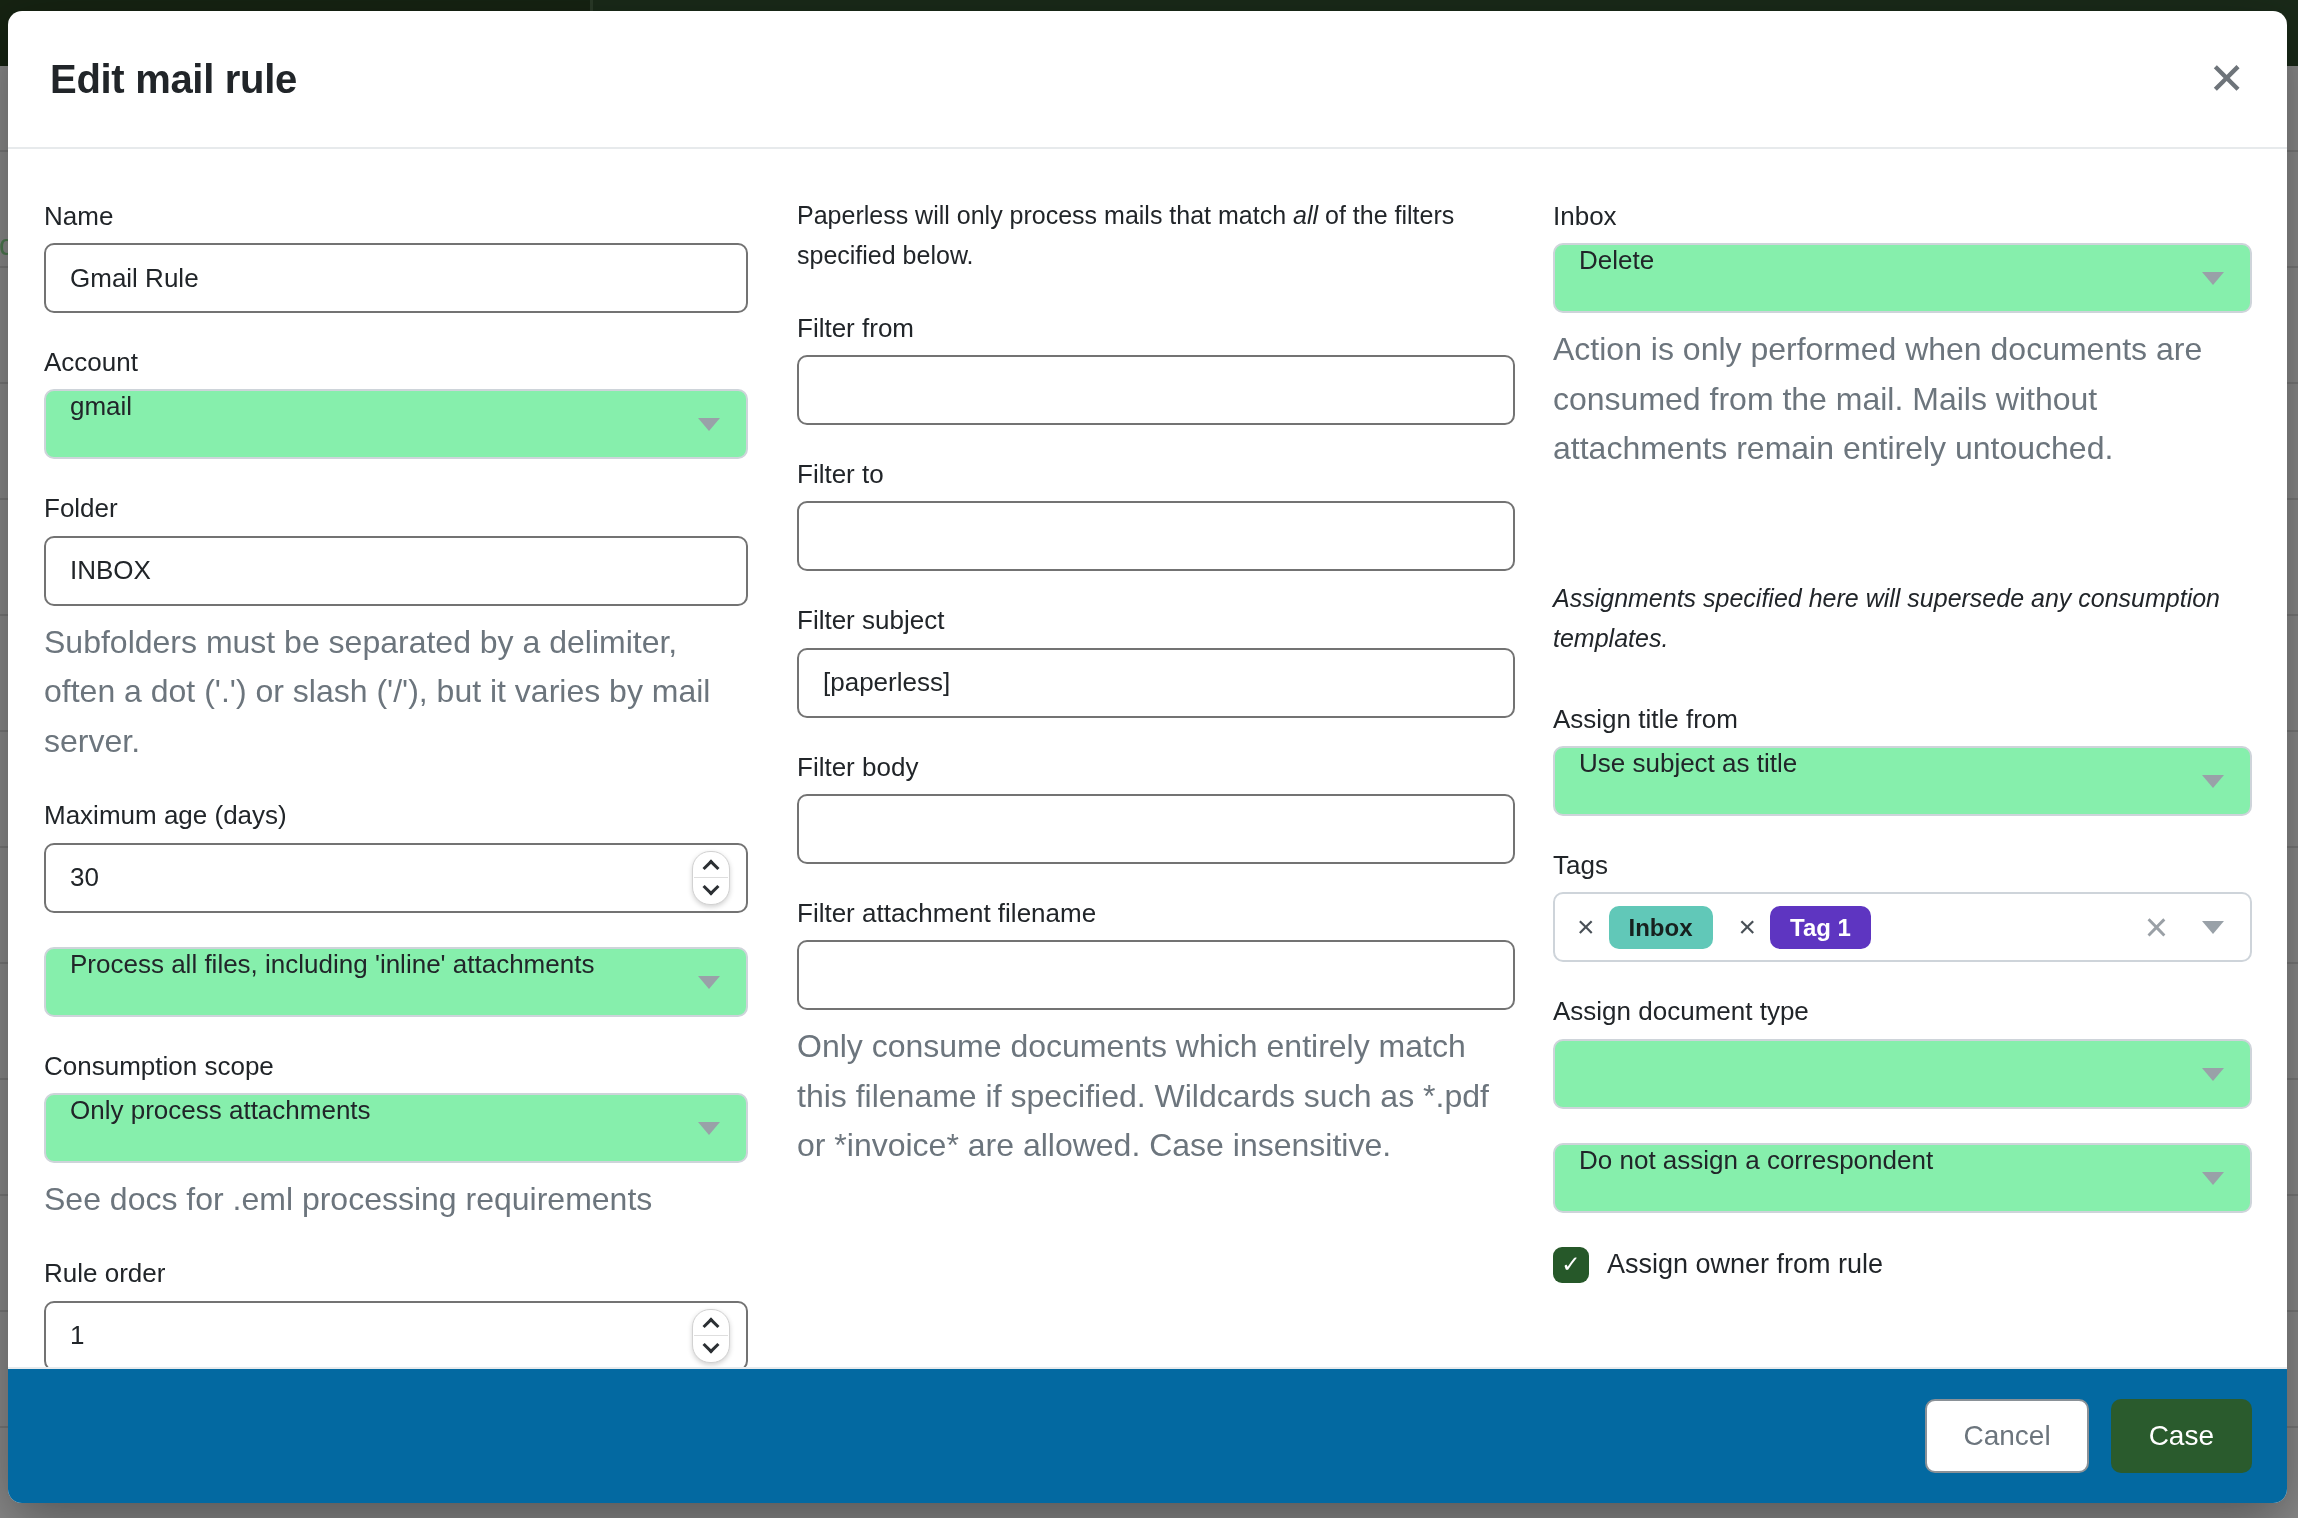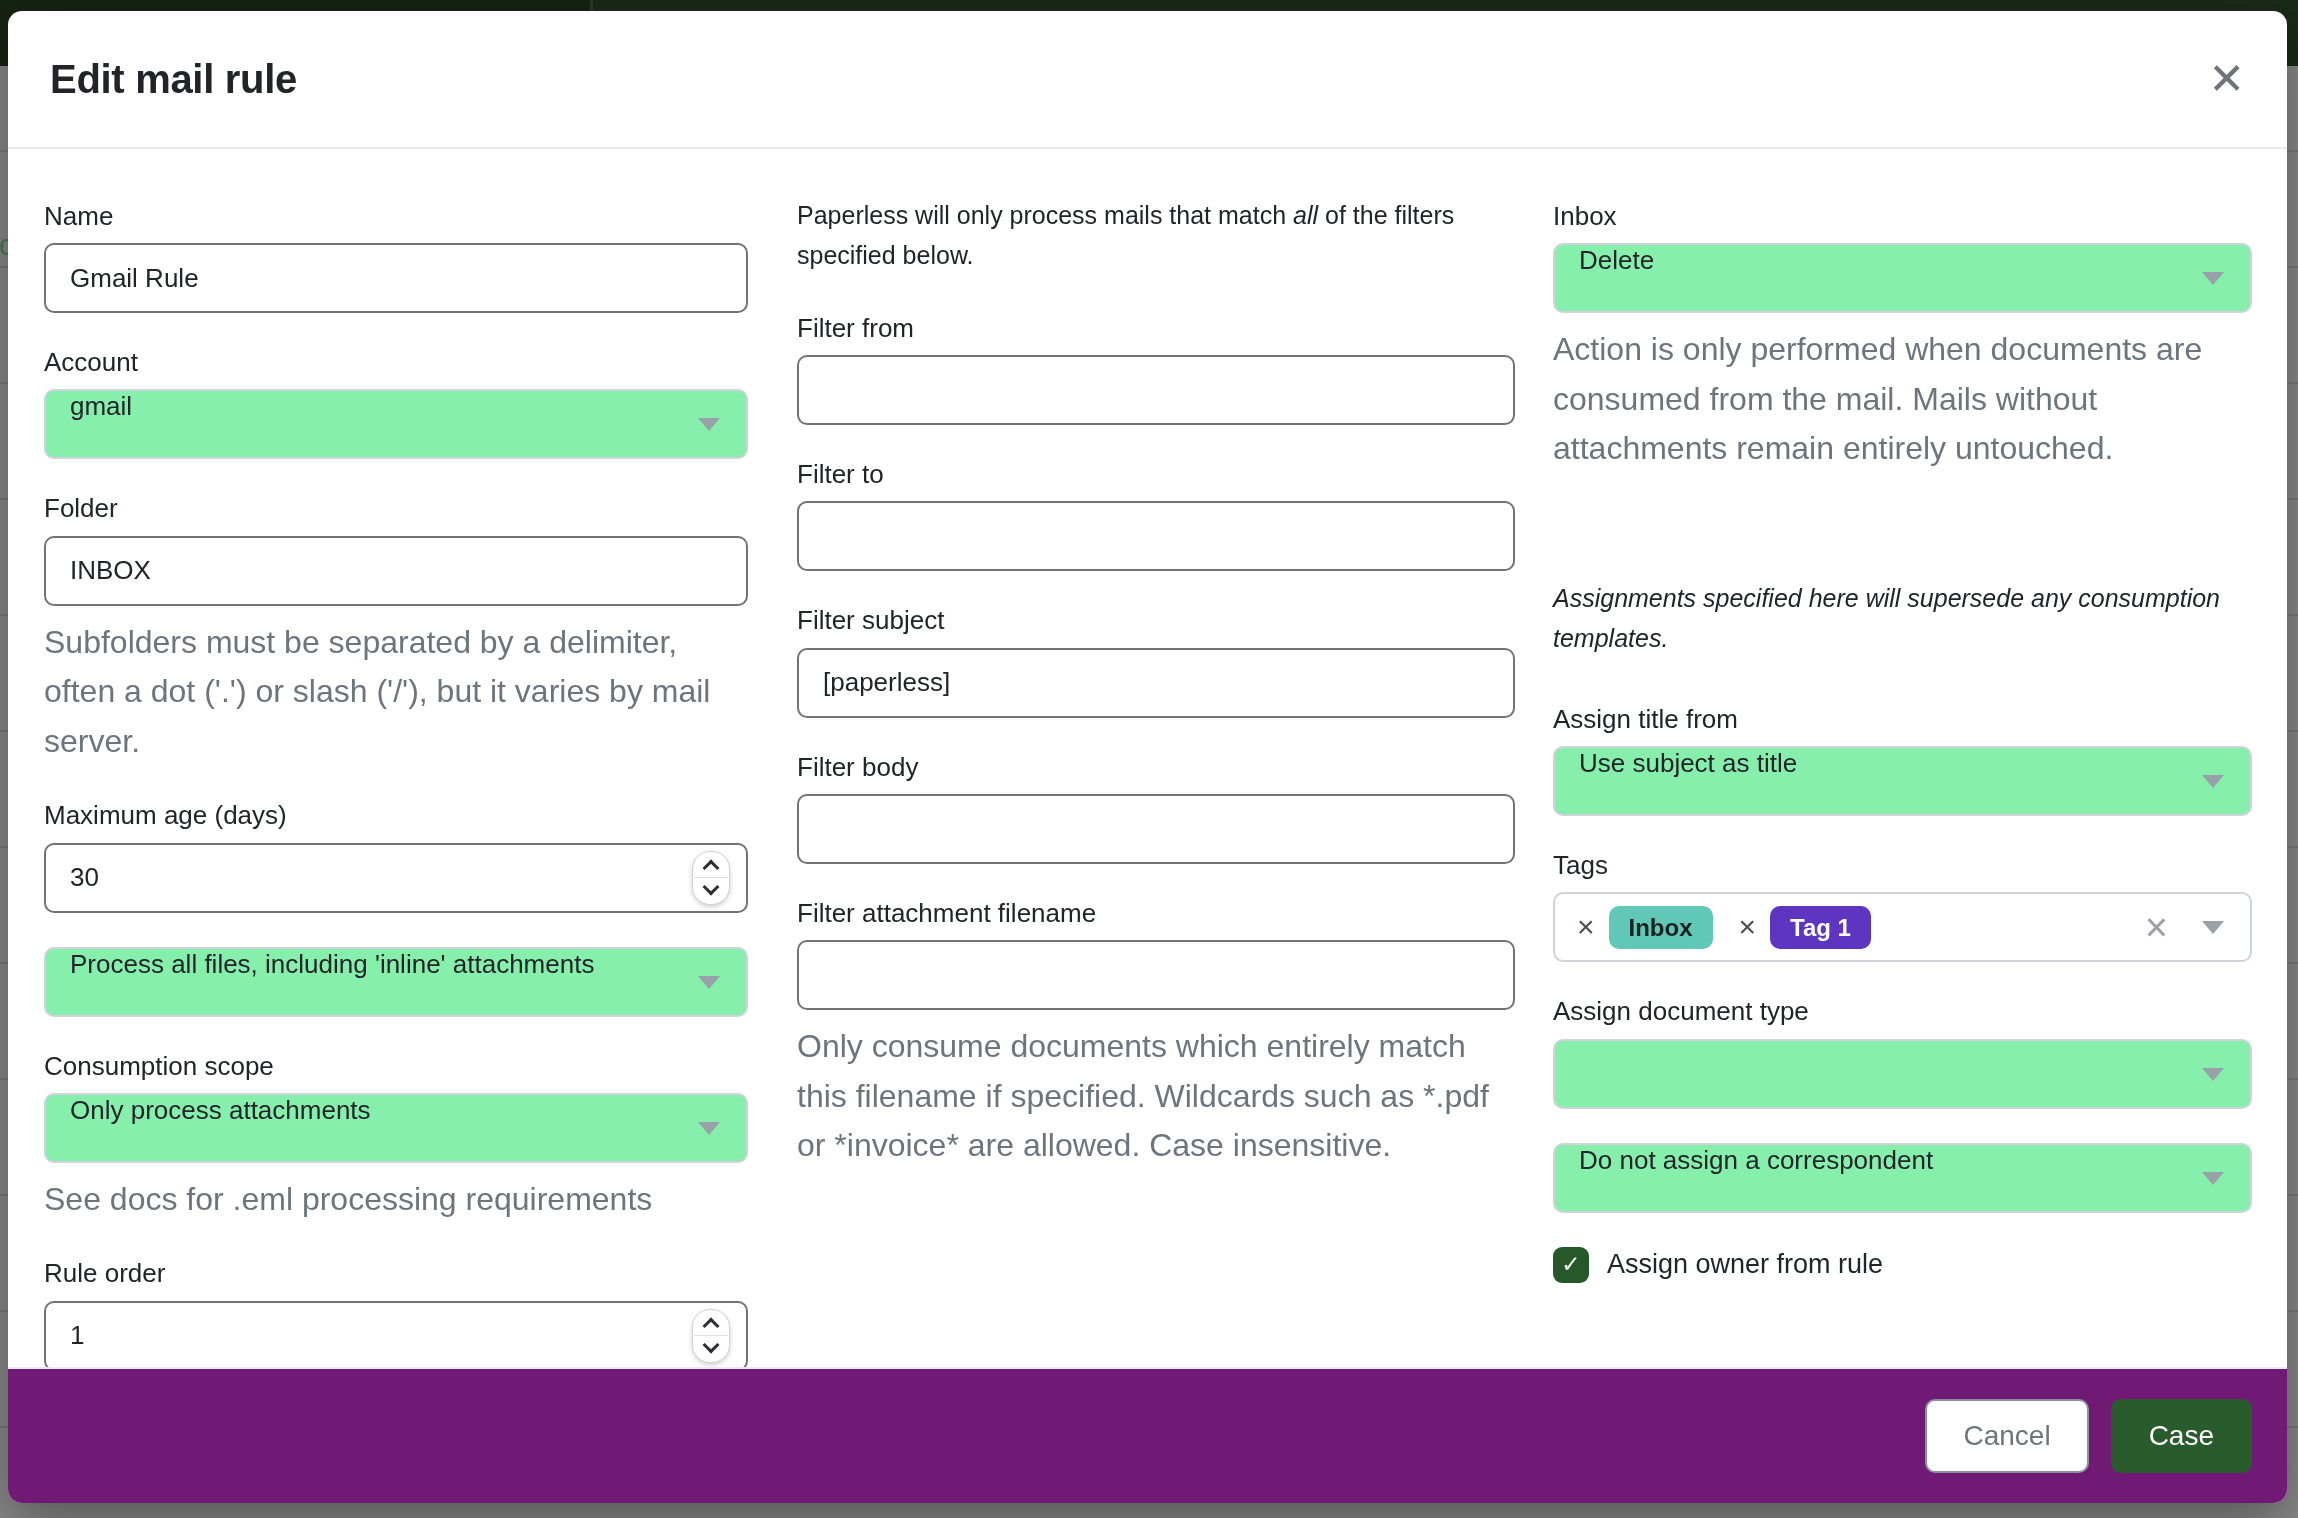--- a/index.html
+++ b/index.html
@@ -62,21 +62,21 @@
   .tag-remove{color:#495057;font-size:30px;margin-right:14px;cursor:pointer;line-height:1;}
   .chip{border-radius:10px;padding:8px 20px;font-weight:700;font-size:24px;margin-right:26px;line-height:1.15;cursor:pointer;}
   .tags-clear{position:absolute;right:82px;top:50%;transform:translateY(-50%);color:#9aa0a6;font-size:40px;font-weight:300;line-height:1;cursor:pointer;}
 
   .checkbox-row{display:flex;align-items:center;margin-top:12px;}
   .checkbox{width:36px;height:36px;border-radius:9px;background:#265829;display:flex;align-items:center;
     justify-content:center;margin-right:18px;cursor:pointer;flex:none;}
   .checkbox .check{color:#fff;font-size:23px;font-weight:700;line-height:1;}
   .checkbox-label{font-size:27px;}
 
-  .modal-footer{position:absolute;left:0;right:0;bottom:0;height:136px;background:#701a75;
+  .modal-footer{position:absolute;left:0;right:0;bottom:0;height:136px;background:#0369a1;
     border-top:2px solid #e7eaec;display:flex;align-items:center;justify-content:flex-end;
     padding:0 35px;gap:22px;box-sizing:border-box;}
   .btn{height:74px;border-radius:10px;font-size:28px;display:flex;align-items:center;padding:0 36px;
     cursor:pointer;font-family:inherit;}
   .btn-cancel{background:#fff;border:2px solid #8a9197;color:#6c757d;}
   .btn-save{background:#2a5b2d;color:#fff;border:none;padding:0 38px;}
 </style>
 </head>
 <body>
 

